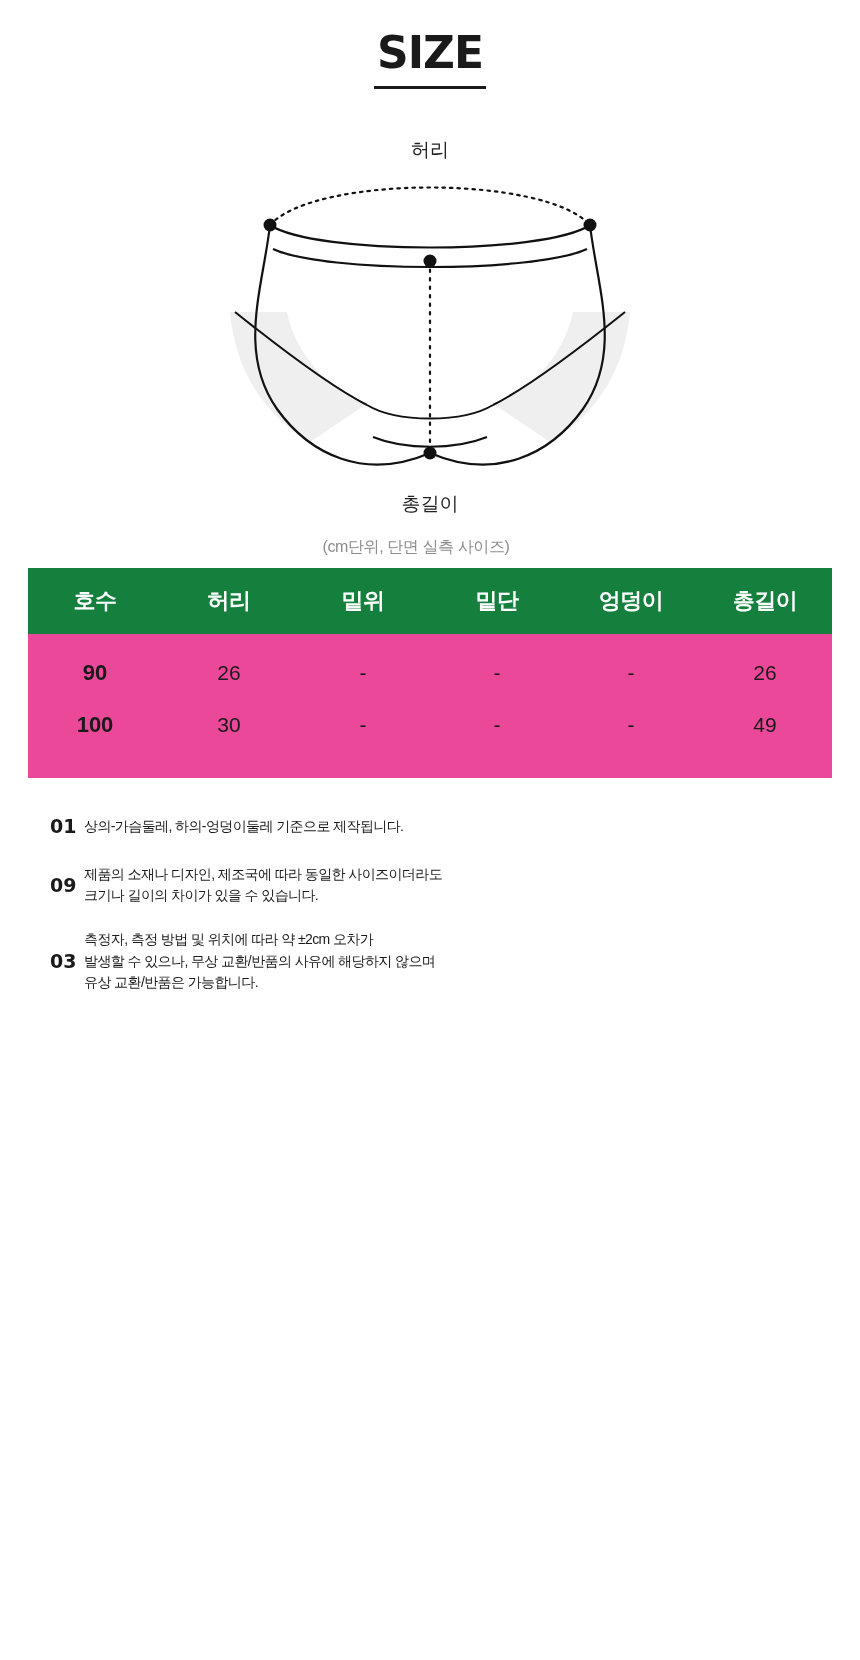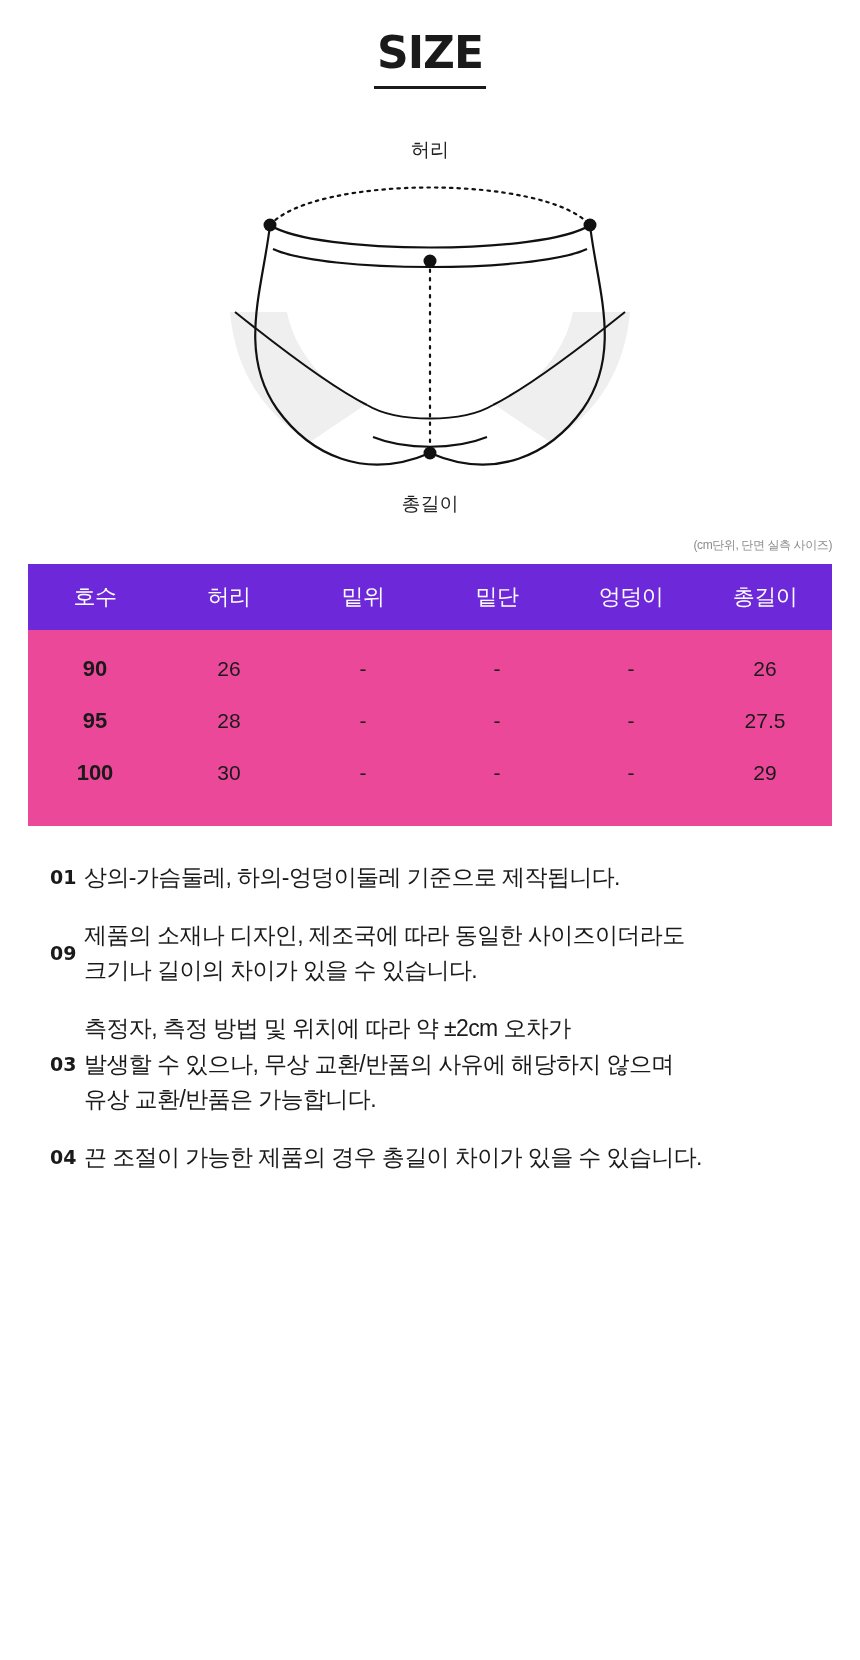--- a/index.html
+++ b/index.html
@@ -58,43 +58,43 @@
     text-align: center;
     font-size: 19px;
     color: #222;
     font-family: "Liberation Sans", sans-serif;
   }
   .label-waist { top: 0px; left: 0; }
   .label-length { bottom: 0px; left: 0; }
 
   
   .table-note {
-    text-align: right;
-    font-size: 12px;
+    text-align: center;
+    font-size: 16px;
     color: #8c8c8c;
     padding-right: 28px;
     margin-top: 20px;
     letter-spacing: -0.4px;
   }
 
   
   .table-zone {
     margin-top: 10px;
     padding: 0 28px;
   }
   table.size-table {
     width: 100%;
     border-collapse: collapse;
     table-layout: fixed;
   }
   table.size-table thead th {
-    background: #6d28d9;
+    background: #15803d;
     color: #ffffff;
     font-size: 22px;
-    font-weight: 400;
+    font-weight: 700;
     padding: 18px 0;
     text-align: center;
     letter-spacing: -0.5px;
   }
   table.size-table tbody td {
     background: #ec4899;
     font-size: 21px;
     padding: 13px 0;
     text-align: center;
     color: #1a1a1a;
@@ -118,21 +118,21 @@
   }
   .note-num {
     font-size: 19px;
     font-weight: 700;
     color: #1a1a1a;
     min-width: 34px;
     line-height: 1.55;
     font-family: "DejaVu Sans", sans-serif;
   }
   .note-text {
-    font-size: 23px;
+    font-size: 14px;
     line-height: 1.55;
     color: #1a1a1a;
     letter-spacing: -0.6px;
     white-space: pre-line;
   }
 </style>
 </head>
 <body>
 
 <div class="page">
@@ -193,34 +193,26 @@
       <tbody>
         <tr>
           <td>90</td>
           <td>26</td>
           <td>-</td>
           <td>-</td>
           <td>-</td>
           <td>26</td>
         </tr>
         <tr>
-          <td>95</td>
-          <td>28</td>
-          <td>-</td>
-          <td>-</td>
-          <td>-</td>
-          <td>27.5</td>
-        </tr>
-        <tr>
           <td>100</td>
           <td>30</td>
           <td>-</td>
           <td>-</td>
           <td>-</td>
-          <td>29</td>
+          <td>49</td>
         </tr>
       </tbody>
     </table>
   </div>
 
   <div class="notes">
     <div class="note-row">
       <div class="note-num">01</div>
       <div class="note-text">상의-가슴둘레, 하의-엉덩이둘레 기준으로 제작됩니다.</div>
     </div>
@@ -228,19 +220,15 @@
       <div class="note-num">09</div>
       <div class="note-text">제품의 소재나 디자인, 제조국에 따라 동일한 사이즈이더라도
 크기나 길이의 차이가 있을 수 있습니다.</div>
     </div>
     <div class="note-row">
       <div class="note-num">03</div>
       <div class="note-text">측정자, 측정 방법 및 위치에 따라 약 ±2cm 오차가
 발생할 수 있으나, 무상 교환/반품의 사유에 해당하지 않으며
 유상 교환/반품은 가능합니다.</div>
     </div>
-    <div class="note-row">
-      <div class="note-num">04</div>
-      <div class="note-text">끈 조절이 가능한 제품의 경우 총길이 차이가 있을 수 있습니다.</div>
-    </div>
   </div>
 
 </div>
 
 </body></html>

